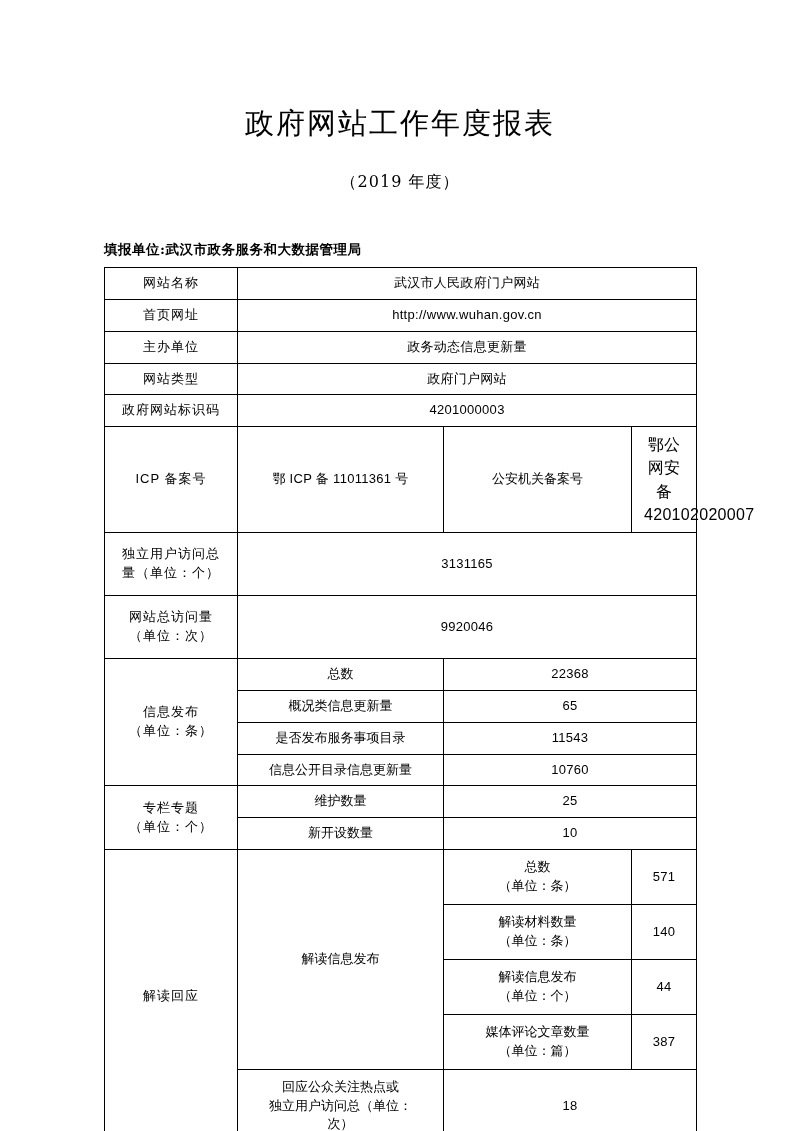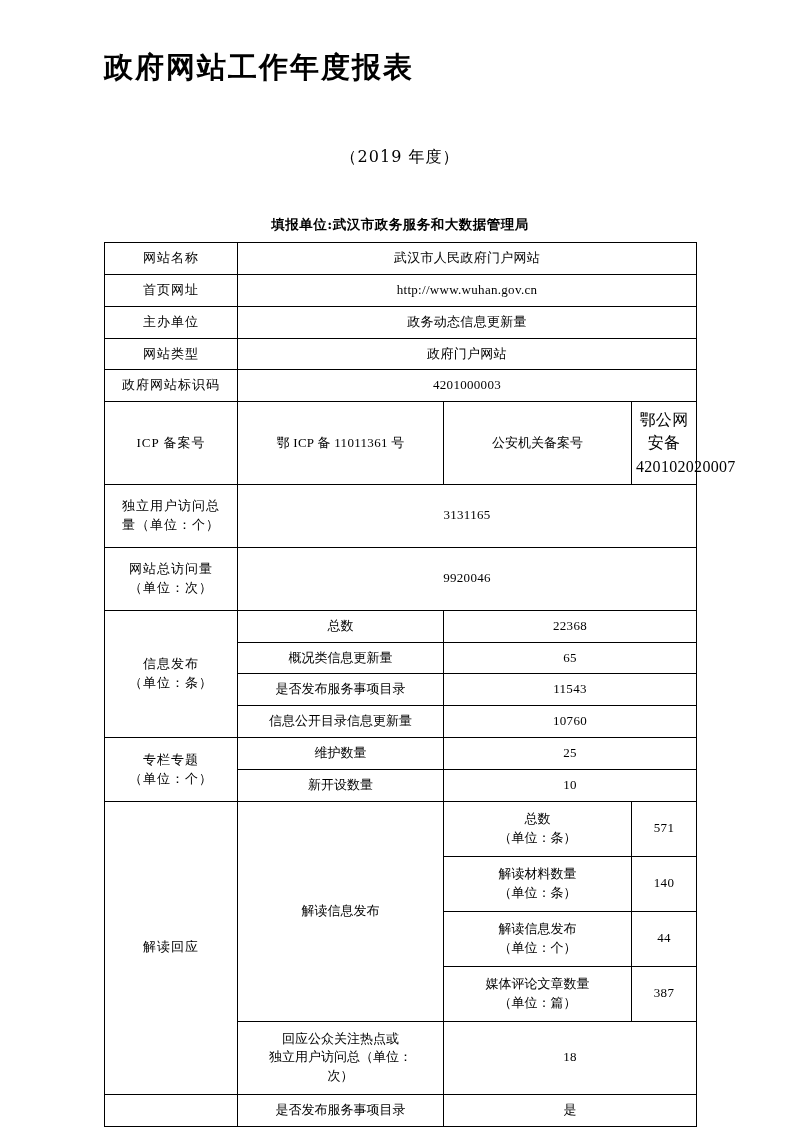--- a/index.html
+++ b/index.html
@@ -16,53 +16,53 @@
     overflow: hidden;
   }
   .page {
     width: 800px;
     height: 1131px;
     box-sizing: border-box;
     padding: 0 104px;
     position: relative;
   }
   .doc-title {
+    text-align: center;
     font-size: 29px;
-    font-weight: bold;
+    font-weight: normal;
     letter-spacing: 2px;
-    margin-top: 48px;
+    margin-top: 104px;
     font-family: "DejaVu Serif", "Liberation Serif", serif;
   }
   .doc-subtitle {
     text-align: center;
     font-size: 16px;
-    margin-top: 59px;
+    margin-top: 28px;
     letter-spacing: 1px;
   }
   .reporter-line {
     font-size: 13.5px;
     font-weight: bold;
     margin-top: 48px;
     margin-bottom: 8px;
     letter-spacing: 0.5px;
-    text-align: center;
   }
   table.report {
     border-collapse: collapse;
     width: 592px;
     table-layout: fixed;
   }
   table.report td {
     border: 1px solid #000000;
     font-size: 13px;
     text-align: center;
     vertical-align: middle;
-    padding: 6px 4px;
+    padding: 6px 12px;
     line-height: 1.45;
-    font-family: Liberation Serif, serif;
+    font-family: Liberation Sans, sans-serif;
   }
   td.mono {
     font-family: "DejaVu Sans Mono", "Liberation Mono", monospace;
     font-size: 13px;
     letter-spacing: 0.3px;
   }
   td.label {
     letter-spacing: 1px;
   }
 </style>

